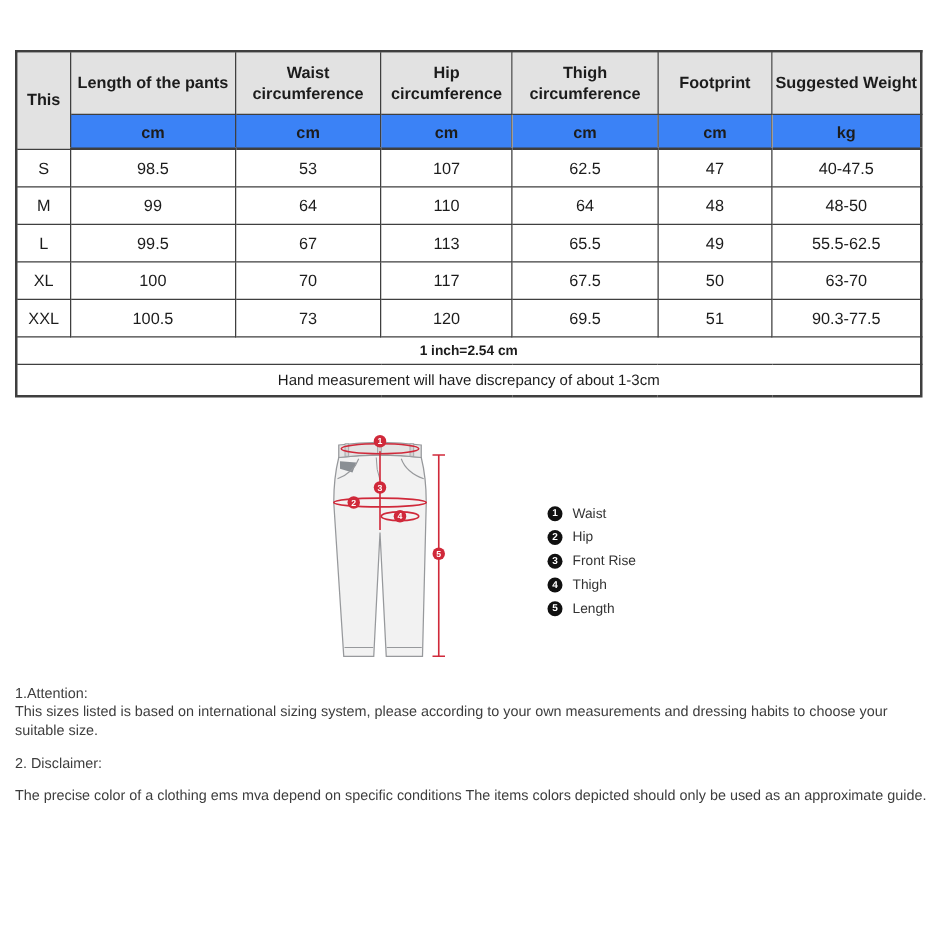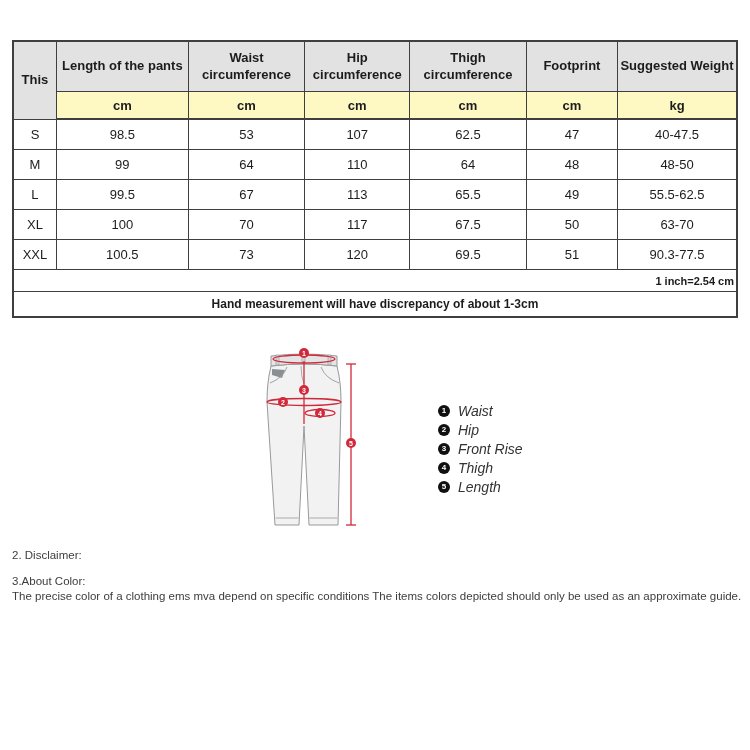--- a/index.html
+++ b/index.html
@@ -12,35 +12,35 @@
   .table-wrap { position:absolute; left:12px; top:40px; width:726px; }
   table.size-chart {
     width:100%; border-collapse:collapse; table-layout:fixed;
     border:2px solid #3f3f3f;
   }
   table.size-chart th, table.size-chart td {
     border:1px solid #3f3f3f; text-align:center; vertical-align:middle;
     color:#1c1c1c; padding:0 2px; overflow:hidden;
   }
   tr.hdr th { background:#e2e2e2; font-weight:bold; font-size:13px; line-height:1.3; height:49px; }
-  tr.units td { background:#fef9c3; font-weight:bold; font-size:13px; height:26px; border-bottom:2px solid #3f3f3f; }
+  tr.units td { background:#3b82f6; font-weight:bold; font-size:13px; height:26px; border-bottom:2px solid #3f3f3f; }
   tr.data td { font-size:13px; height:29px; background:#ffffff; }
-  tr.tnote1 td { font-weight:bold; font-size:11px; height:21px;text-align:right; }
-  tr.tnote2 td { font-weight:bold; font-size:12px; height:24px; border-bottom:2px solid #3f3f3f; }
+  tr.tnote1 td { font-weight:bold; font-size:11px; height:21px; }
+  tr.tnote2 td { font-weight:normal; font-size:12px; height:24px; border-bottom:2px solid #3f3f3f; }
 
   
   .pants-svg { position:absolute; left:262px; top:342px; }
   .legend { position:absolute; left:438px; top:401px; }
   .legend-row { display:flex; align-items:center; height:19px; }
   .legend-dot {
     width:12px; height:12px; border-radius:50%; background:#101010; color:#ffffff;
     font-size:8px; font-weight:bold; display:flex; align-items:center; justify-content:center;
     margin-right:8px; flex:0 0 auto;
   }
-  .legend-label { font-size:14px; color:#333333;font-style:italic; }
+  .legend-label { font-size:11px; color:#333333; }
 
   
   .notes { position:absolute; left:12px; top:548px; width:732px; color:#3d3d3d; font-size:11.5px; line-height:15px; }
   .note-block { margin-bottom:11px; }
   .note-title { min-height:15px; }
 </style>
 </head>
 <body>
 
 <div class="page">
@@ -187,21 +187,24 @@
       <span class="legend-label">Thigh</span>
     </div>
     <div class="legend-row">
       <span class="legend-dot">5</span>
       <span class="legend-label">Length</span>
     </div>
   </div>
 
   <div class="notes">
     <div class="note-block">
+      <div class="note-title">1.Attention:</div>
+      <div class="note-body">This sizes listed is based on international sizing system, please according to your own measurements and dressing   habits to choose your suitable size.</div>
+    </div>
+    <div class="note-block">
       <div class="note-title">2. Disclaimer:</div>
     </div>
     <div class="note-block">
-      <div class="note-title">3.About Color:</div>
       <div class="note-body">The precise color of a clothing ems mva depend on specific conditions The items colors depicted should only be   used as an approximate guide.</div>
     </div>
   </div>
 
 </div>
 
 </body></html>

